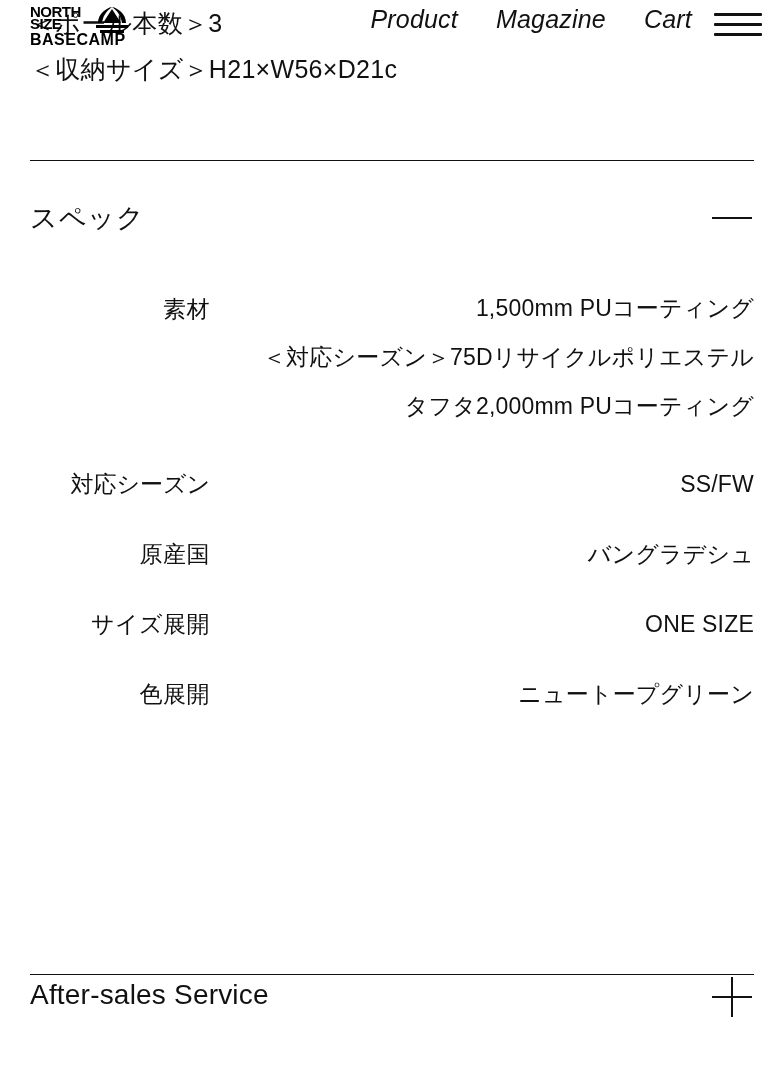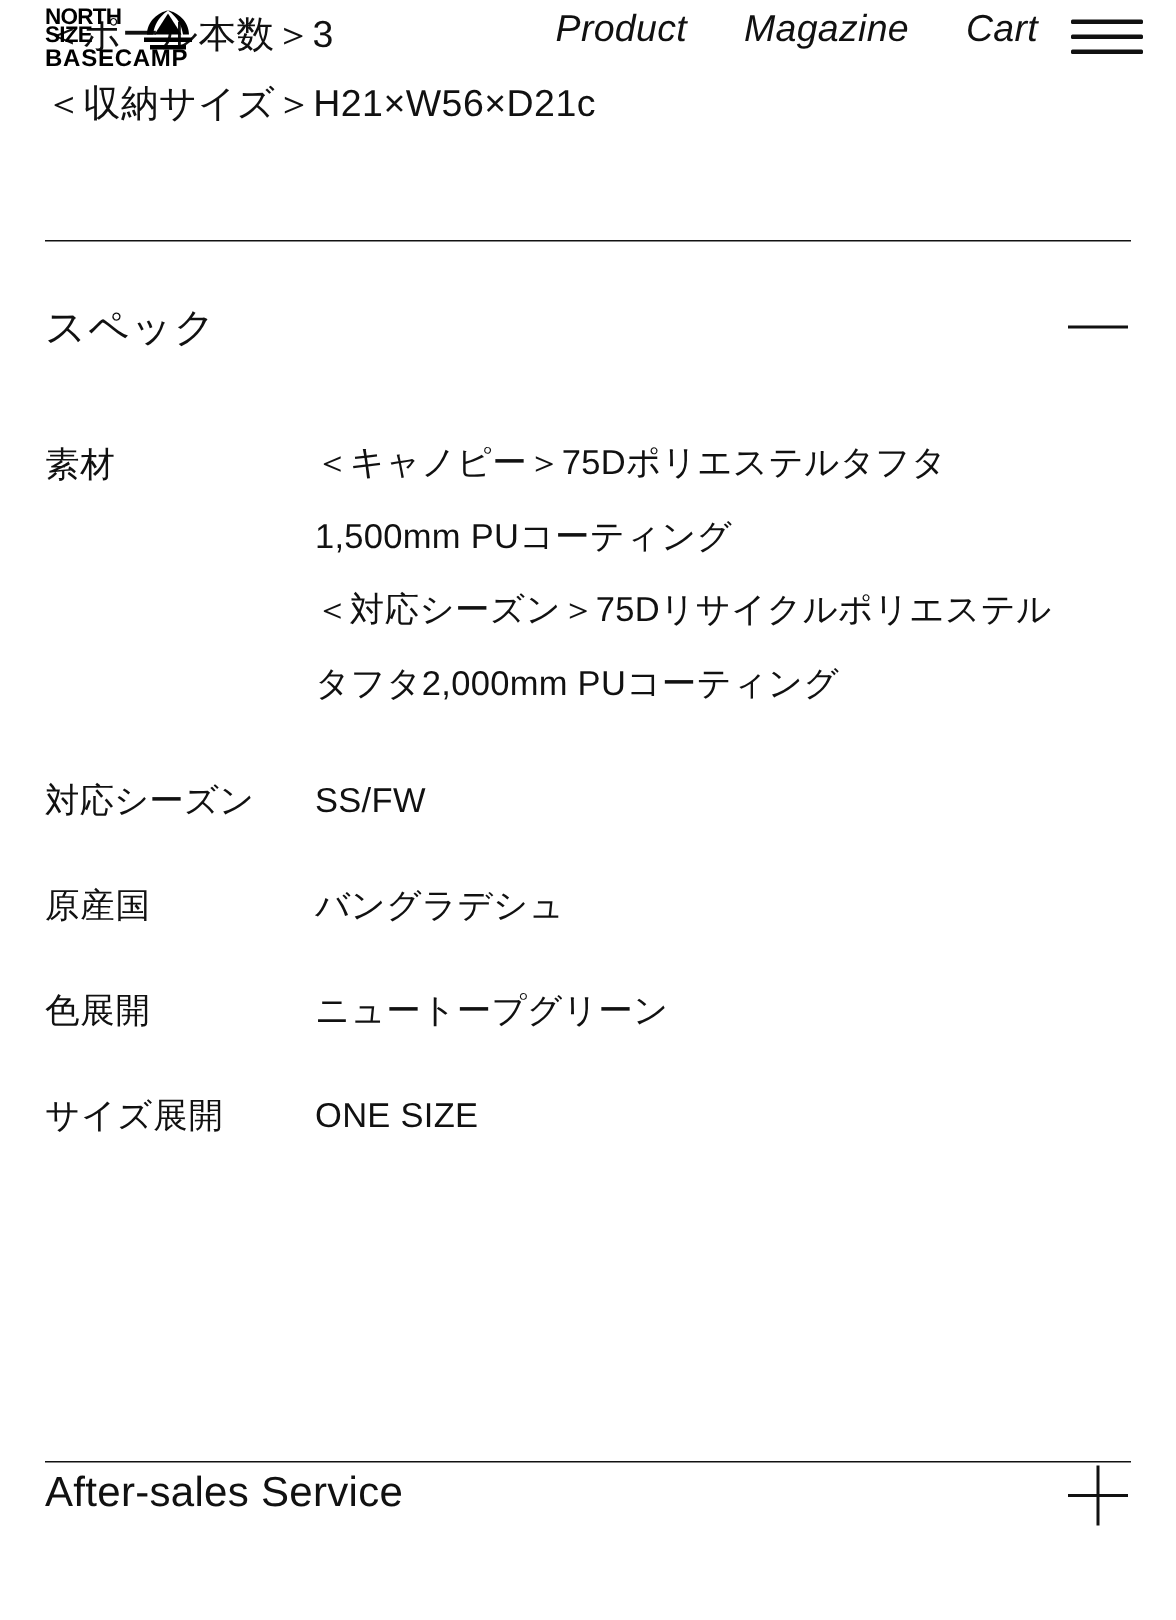--- a/index.html
+++ b/index.html
@@ -182,20 +182,21 @@
   .spec-table {
     position: absolute;
     left: 30px;
     top: 292px;
     width: 724px;
   }
   .spec-row {
     display: flex;
     align-items: flex-start;
     margin-bottom: 36px;
+    text-align: right;
   }
   .spec-row:last-child { margin-bottom: 0; }
   .spec-label {
     flex: 0 0 180px;
     font-size: 23px;
     line-height: 34px;
     letter-spacing: 0.5px;
     color: #111;
   }
   .spec-value {
@@ -229,45 +230,44 @@
     <div class="toggle">
       <div class="bar-h"></div>
     </div>
   </div>
 
   <div class="spec-table">
 
     <div class="spec-row material">
       <div class="spec-label">素材</div>
       <div class="spec-value">
-        <span class="line">＜キャノピー＞75Dポリエステルタフタ</span>
         <span class="line">1,500mm PUコーティング</span>
         <span class="line">＜対応シーズン＞75Dリサイクルポリエステル</span>
         <span class="line">タフタ2,000mm PUコーティング</span>
       </div>
     </div>
 
     <div class="spec-row season">
       <div class="spec-label">対応シーズン</div>
       <div class="spec-value single">SS/FW</div>
     </div>
 
     <div class="spec-row origin">
       <div class="spec-label">原産国</div>
       <div class="spec-value single">バングラデシュ</div>
     </div>
 
+    <div class="spec-row size">
+      <div class="spec-label">サイズ展開</div>
+      <div class="spec-value single">ONE SIZE</div>
+    </div>
+
     <div class="spec-row color">
       <div class="spec-label">色展開</div>
       <div class="spec-value single">ニュートープグリーン</div>
-    </div>
-
-    <div class="spec-row size">
-      <div class="spec-label">サイズ展開</div>
-      <div class="spec-value single">ONE SIZE</div>
     </div>
 
   </div>
 
   <div class="rule bottom"></div>
 
   <div class="section-head after-section-head">
     <div class="title">After-sales Service</div>
     <div class="toggle">
       <div class="bar-h"></div>

